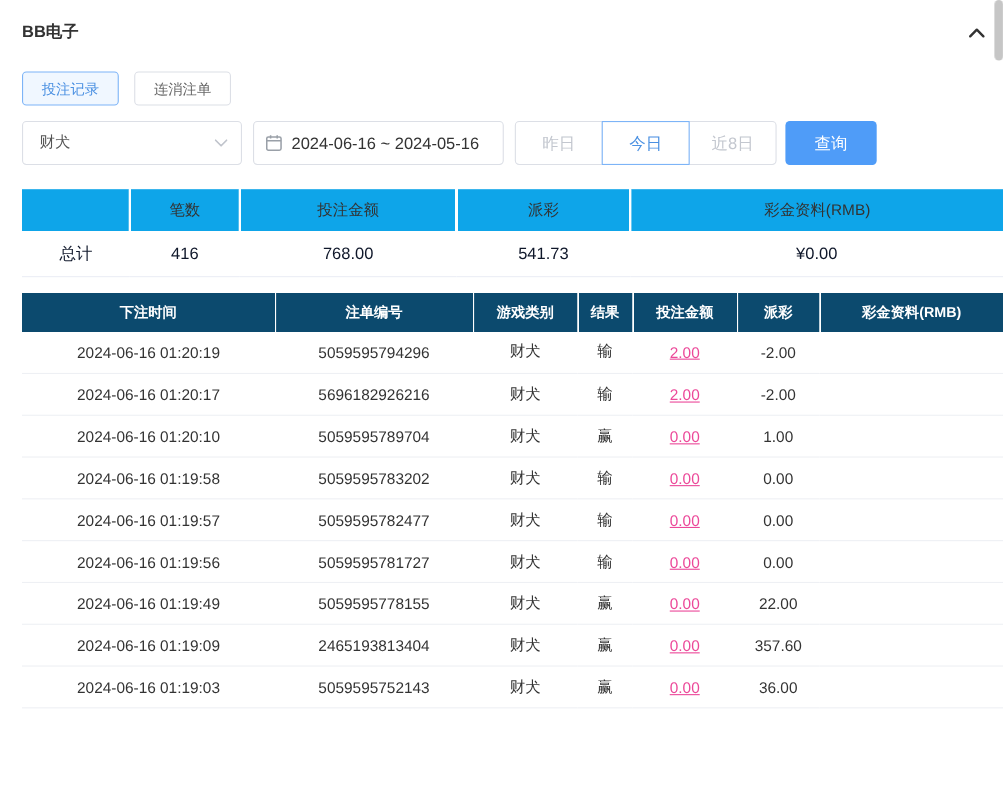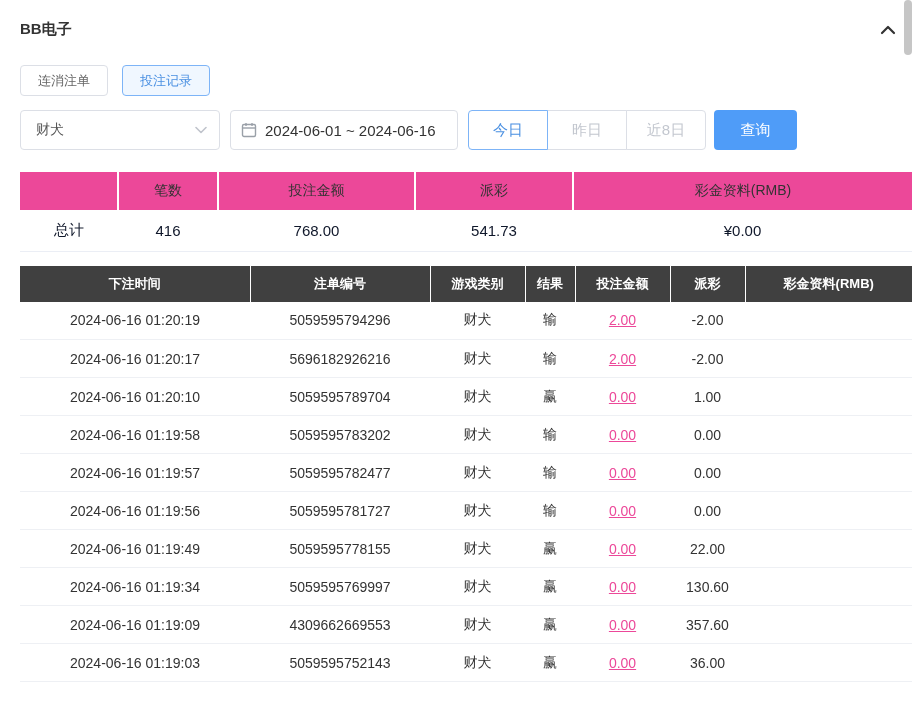--- a/index.html
+++ b/index.html
@@ -58,32 +58,32 @@
     background: #4f9cf8; color: #fff; font-size: 15px; cursor: pointer;
     display: inline-flex; align-items: center; justify-content: center;
     font-family: inherit;
   }
 
   
   table { border-collapse: collapse; table-layout: fixed; width: 892px; }
   td, th { text-align: center; font-weight: 400; overflow: hidden; white-space: nowrap; }
 
   .summary-table th {
-    background: #ec4899; height: 38px; font-size: 14px; color: #333;
+    background: #0ea5e9; height: 38px; font-size: 14px; color: #333;
     border-right: 2px solid #ffffff;
   }
   .summary-table th:last-child { border-right: none; }
   .summary-table td {
     height: 41px; font-size: 15px; color: #0f172a;
     border-bottom: 1px solid #ebeef5;
   }
   .summary-table { margin-bottom: 14px; }
 
   .bet-table th {
-    background: #404040; color: #ffffff; height: 36px; font-size: 13px;
+    background: #0c4a6e; color: #ffffff; height: 36px; font-size: 13px;
     font-weight: 700; border-right: 1px solid #ffffff;
   }
   .bet-table th:last-child { border-right: none; }
   .bet-table td {
     height: 38px; font-size: 14px; color: #333;
     border-bottom: 1px solid #eef0f4;
   }
   .link { color: #ec4899; text-decoration: underline; cursor: pointer; }
   .negative { color: #f25b5b; }
 
@@ -105,22 +105,22 @@
     <div class="collapse-btn">
       <span>
         <svg width="16" height="10" viewBox="0 0 16 10">
             <polyline points="2,8 8,2 14,8" fill="none" stroke="#333" stroke-width="2.2" stroke-linecap="round" stroke-linejoin="round"></polyline>
           </svg>
       </span>
     </div>
   </div>
 
   <div class="tabs">
+    <div class="tab active">投注记录</div>
     <div class="tab">连消注单</div>
-    <div class="tab active">投注记录</div>
   </div>
 
   <div class="filter-row">
     <div class="select-box">
       <span>财犬</span>
       <span>
         <svg width="12" height="8" viewBox="0 0 12 8">
             <polyline points="1,1.5 6,6.5 11,1.5" fill="none" stroke="#c0c4cc" stroke-width="1.6" stroke-linecap="round" stroke-linejoin="round"></polyline>
           </svg>
       </span>
@@ -128,26 +128,26 @@
 
     <div class="date-box">
       <span>
         <svg width="16" height="16" viewBox="0 0 16 16">
           <rect x="1.5" y="2.5" width="13" height="12" rx="1.5" fill="none" stroke="#9aa0a8" stroke-width="1.4"></rect>
           <line x1="1.5" y1="6" x2="14.5" y2="6" stroke="#9aa0a8" stroke-width="1.4"></line>
           <line x1="5" y1="1" x2="5" y2="4" stroke="#9aa0a8" stroke-width="1.4"></line>
           <line x1="11" y1="1" x2="11" y2="4" stroke="#9aa0a8" stroke-width="1.4"></line>
         </svg>
       </span>
-      <span>2024-06-01 ~ 2024-06-16</span>
+      <span>2024-06-16 ~ 2024-05-16</span>
     </div>
 
     <div class="quick-group">
+      <button class="quick-btn">昨日</button>
       <button class="quick-btn active">今日</button>
-      <button class="quick-btn">昨日</button>
       <button class="quick-btn">近8日</button>
     </div>
 
     <button class="search-btn">查询</button>
   </div>
 
   <table class="summary-table">
     <colgroup>
         <col style="width:98px">
         <col style="width:100px">
@@ -261,33 +261,24 @@
   <tr>
     <td>2024-06-16 01:19:49</td>
     <td>5059595778155</td>
     <td>财犬</td>
     <td>赢</td>
     <td><span class="link">0.00</span></td>
     <td>22.00</td>
     <td></td>
   </tr>
 
-  <tr>
-    <td>2024-06-16 01:19:34</td>
-    <td>5059595769997</td>
-    <td>财犬</td>
-    <td>赢</td>
-    <td><span class="link">0.00</span></td>
-    <td>130.60</td>
-    <td></td>
-  </tr>
 
   <tr>
     <td>2024-06-16 01:19:09</td>
-    <td>4309662669553</td>
+    <td>2465193813404</td>
     <td>财犬</td>
     <td>赢</td>
     <td><span class="link">0.00</span></td>
     <td>357.60</td>
     <td></td>
   </tr>
 
   <tr>
     <td>2024-06-16 01:19:03</td>
     <td>5059595752143</td>

